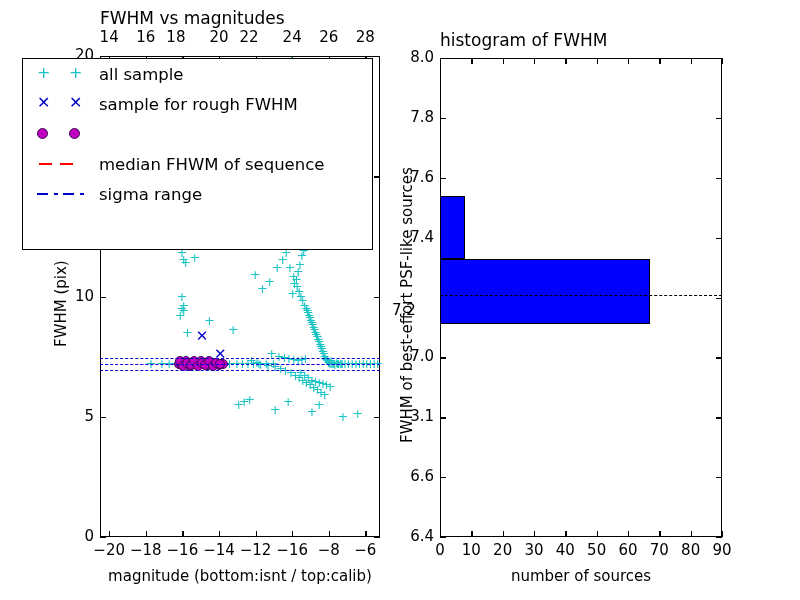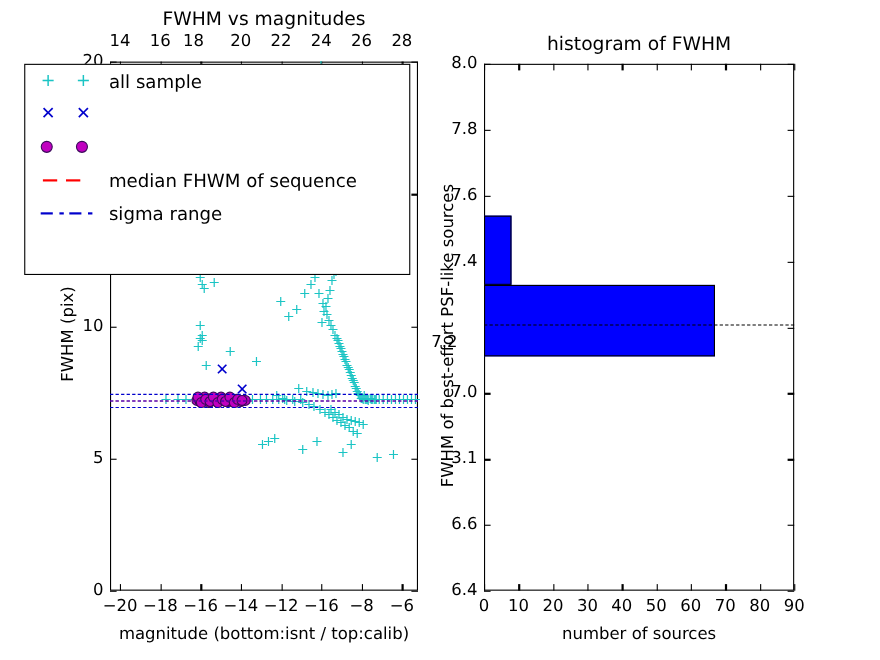--- a/index.html
+++ b/index.html
@@ -1,20 +1,20 @@
 <!DOCTYPE html>
 <html><head>
 <meta charset="utf-8">
 <style>
   html,body{margin:0;padding:0;background:#ffffff;}
   body{width:800px;height:600px;overflow:hidden;
        font-family:"DejaVu Sans","Liberation Sans",sans-serif;color:#000;}
   #fig{position:relative;width:800px;height:600px;background:#fff;}
 
-  .axtitle{position:absolute;text-align:center;font-size:17px;color:#000;white-space:nowrap;}
+  .axtitle{position:absolute;text-align:left;font-size:17px;color:#000;white-space:nowrap;}
   .axlabel{position:absolute;font-size:15px;color:#000;white-space:nowrap;}
   .ticklab{position:absolute;font-size:15px;color:#000;white-space:nowrap;}
   .vrot{transform:rotate(-90deg);transform-origin:0 0;}
 
   .frame{position:absolute;border:1.3px solid #000;box-sizing:border-box;background:transparent;}
   .tick{position:absolute;background:#000;}
 
   .legendbox{position:absolute;border:1.3px solid #000;background:#fff;box-sizing:border-box;z-index:40;}
   .legrow{display:flex;align-items:center;height:30px;}
   .legsym{width:76px;height:30px;position:relative;flex:0 0 76px;}
@@ -40,21 +40,21 @@
     <div class="frame" style="left: 100px; top: 56px; width: 280px; height: 481px;"></div>
     <div class="tick" style="left: 109.15px; top: 56px; width: 1.3px; height: 6px;"></div>
     <div class="ticklab" style="left: 93.1503px; top: 28px; width: 32px; text-align: center;">14</div>
     <div class="tick" style="left: 145.752px; top: 56px; width: 1.3px; height: 6px;"></div>
     <div class="ticklab" style="left: 129.752px; top: 28px; width: 32px; text-align: center;">16</div>
     <div class="tick" style="left: 182.353px; top: 56px; width: 1.3px; height: 6px;"></div>
     <div class="ticklab" style="left: 166.353px; top: 28px; width: 32px; text-align: left;">18</div>
     <div class="tick" style="left: 218.954px; top: 56px; width: 1.3px; height: 6px;"></div>
     <div class="ticklab" style="left: 202.954px; top: 28px; width: 32px; text-align: center;">20</div>
     <div class="tick" style="left: 255.556px; top: 56px; width: 1.3px; height: 6px;"></div>
-    <div class="ticklab" style="left: 239.556px; top: 28px; width: 32px; text-align: center;">22</div>
+    <div class="ticklab" style="left: 239.556px; top: 28px; width: 32px; text-align: left;">22</div>
     <div class="tick" style="left: 292.157px; top: 56px; width: 1.3px; height: 6px;"></div>
     <div class="ticklab" style="left: 276.157px; top: 28px; width: 32px; text-align: center;">24</div>
     <div class="tick" style="left: 328.758px; top: 56px; width: 1.3px; height: 6px;"></div>
     <div class="ticklab" style="left: 312.758px; top: 28px; width: 32px; text-align: center;">26</div>
     <div class="tick" style="left: 365.359px; top: 56px; width: 1.3px; height: 6px;"></div>
     <div class="ticklab" style="left: 349.359px; top: 28px; width: 32px; text-align: center;">28</div>
     <div class="tick" style="left: 109.15px; top: 531px; width: 1.3px; height: 6px;"></div>
     <div class="ticklab" style="left: 89.1503px; top: 541px; width: 40px; text-align: center;">−20</div>
     <div class="tick" style="left: 145.752px; top: 531px; width: 1.3px; height: 6px;"></div>
     <div class="ticklab" style="left: 125.752px; top: 541px; width: 40px; text-align: center;">−18</div>
@@ -280,20 +280,21 @@
           <span style="position: absolute; left: 14px; top: 6px; color: rgb(27, 196, 196); font-size: 16px; line-height: 1;">+</span>
           <span style="position: absolute; left: 46px; top: 6px; color: rgb(27, 196, 196); font-size: 16px; line-height: 1;">+</span>
         </div>
         <div class="legtext">all sample</div>
       </div>
       <div class="legrow">
         <div class="legsym">
           <span style="position: absolute; left: 14px; top: 6px; color: rgb(0, 0, 204); font-size: 16px; line-height: 1;">✕</span>
           <span style="position: absolute; left: 46px; top: 6px; color: rgb(0, 0, 204); font-size: 16px; line-height: 1;">✕</span>
         </div>
+        <div class="legtext">sample for rough FWHM</div>
       </div>
       <div class="legrow">
         <div class="legsym">
           <span style="position: absolute; left: 14px; top: 9px; width: 11px; height: 11px; border-radius: 50%; background: rgb(192, 0, 192); border: 1.3px solid rgb(59, 10, 90); box-sizing: border-box;"></span>
           <span style="position: absolute; left: 46px; top: 9px; width: 11px; height: 11px; border-radius: 50%; background: rgb(192, 0, 192); border: 1.3px solid rgb(59, 10, 90); box-sizing: border-box;"></span>
         </div>
       </div>
       <div class="legrow">
         <div class="legsym">
           <span style="position: absolute; left: 16px; top: 14px; width: 13px; height: 2px; background: rgb(255, 0, 0);"></span>

